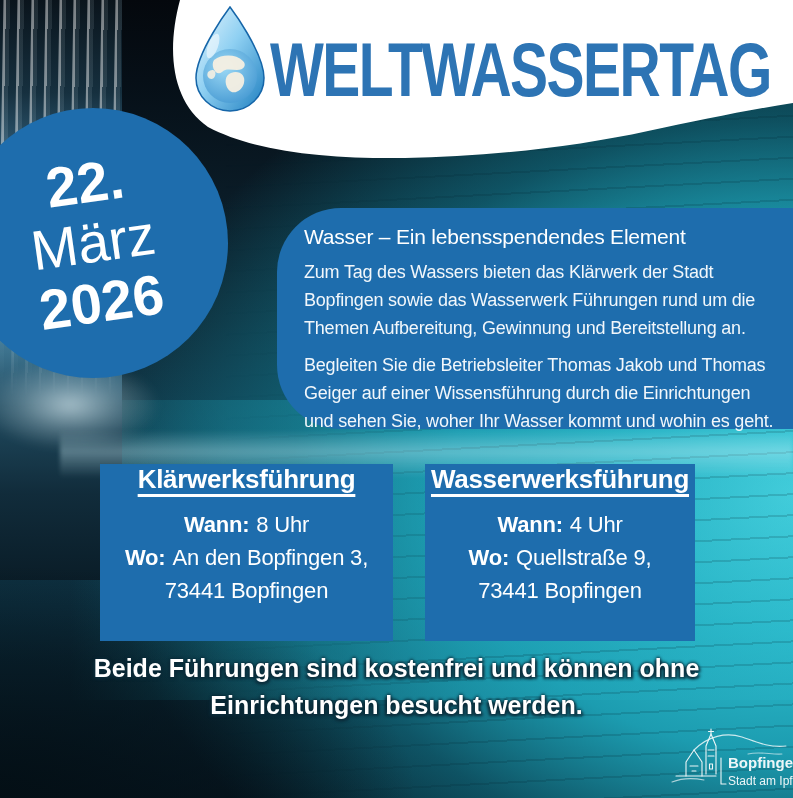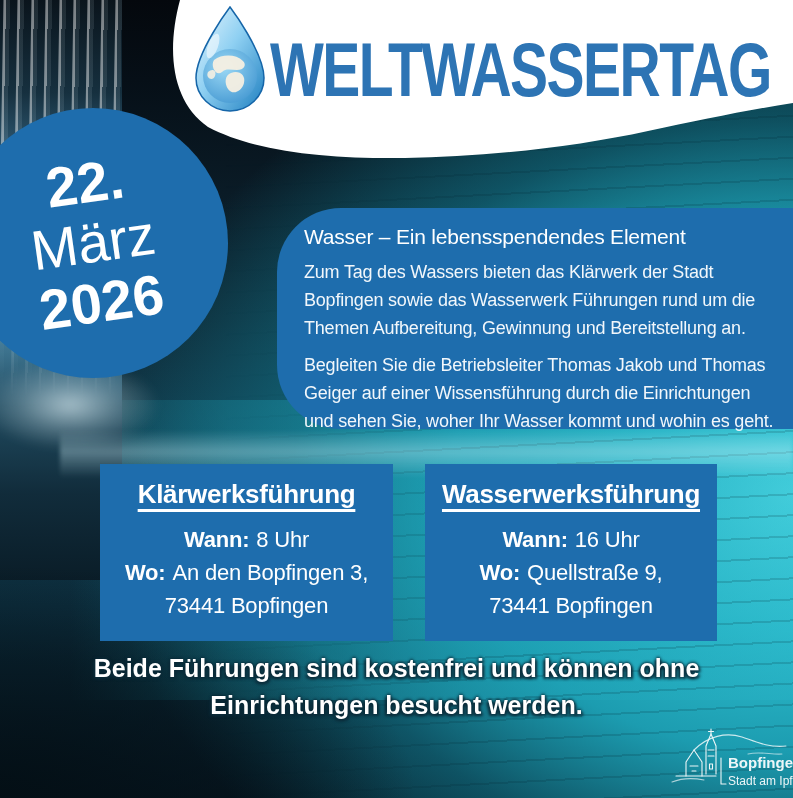--- a/index.html
+++ b/index.html
@@ -53,23 +53,23 @@
 
   
   .intro{position:absolute;left:277px;top:208px;width:516px;height:221px;z-index:3;
     background:var(--primary-blue);border-radius:64px 0 0 64px;color:#fff;
     padding:17px 18px 0 27px;}
   .intro h2{font-size:21px;font-weight:400;letter-spacing:-.2px;}
   .intro p{margin-top:9px;font-size:18px;line-height:28px;letter-spacing:-.2px;color:#f2f7fb;}
 
   
   .event{position:absolute;top:464px;height:177px;background:var(--primary-blue);z-index:3;
-    color:#fff;text-align:center;padding-top:15px;}
+    color:#fff;text-align:center;}
   .event.ev-left{left:100px;width:293px;}
-  .event.ev-right{left:425px;width:292px;}
+  .event.ev-right{left:425px;width:270px;}
   .event h3{font-size:26px;font-weight:700;letter-spacing:-.3px;display:inline-block;
     text-decoration:underline;text-decoration-thickness:3px;text-underline-offset:6px;}
   .ev-rows{margin-top:13px;font-size:22px;line-height:33px;letter-spacing:-.2px;}
   .ev-rows .lbl{font-weight:700;margin-right:7px;}
 
   
   .note{position:absolute;left:0;right:0;top:650px;z-index:3;text-align:center;color:#fff;}
   .note p{display:inline-block;max-width:650px;font-size:25px;font-weight:700;line-height:37px;
     text-shadow:-2px 2px 3px #0b2a38, 2px 2px 3px #0b2a38, 0 -1px 3px #0b2a38;}
 
@@ -144,21 +144,21 @@
         <span class="lbl">Wo:</span><span>An den Bopfingen 3,</span>
       </div>
       <div>73441 Bopfingen</div>
     </div>
   </section>
 
   <section class="event ev-right">
     <h3>Wasserwerksführung</h3>
     <div class="ev-rows">
       <div>
-        <span class="lbl">Wann:</span><span>16 Uhr</span>
+        <span class="lbl">Wann:</span><span>4 Uhr</span>
       </div>
       <div>
         <span class="lbl">Wo:</span><span>Quellstraße 9,</span>
       </div>
       <div>73441 Bopfingen</div>
     </div>
   </section>
 
   <div class="note">
     <p>Beide Führungen sind kostenfrei und können ohne Einrichtungen besucht werden.</p>

